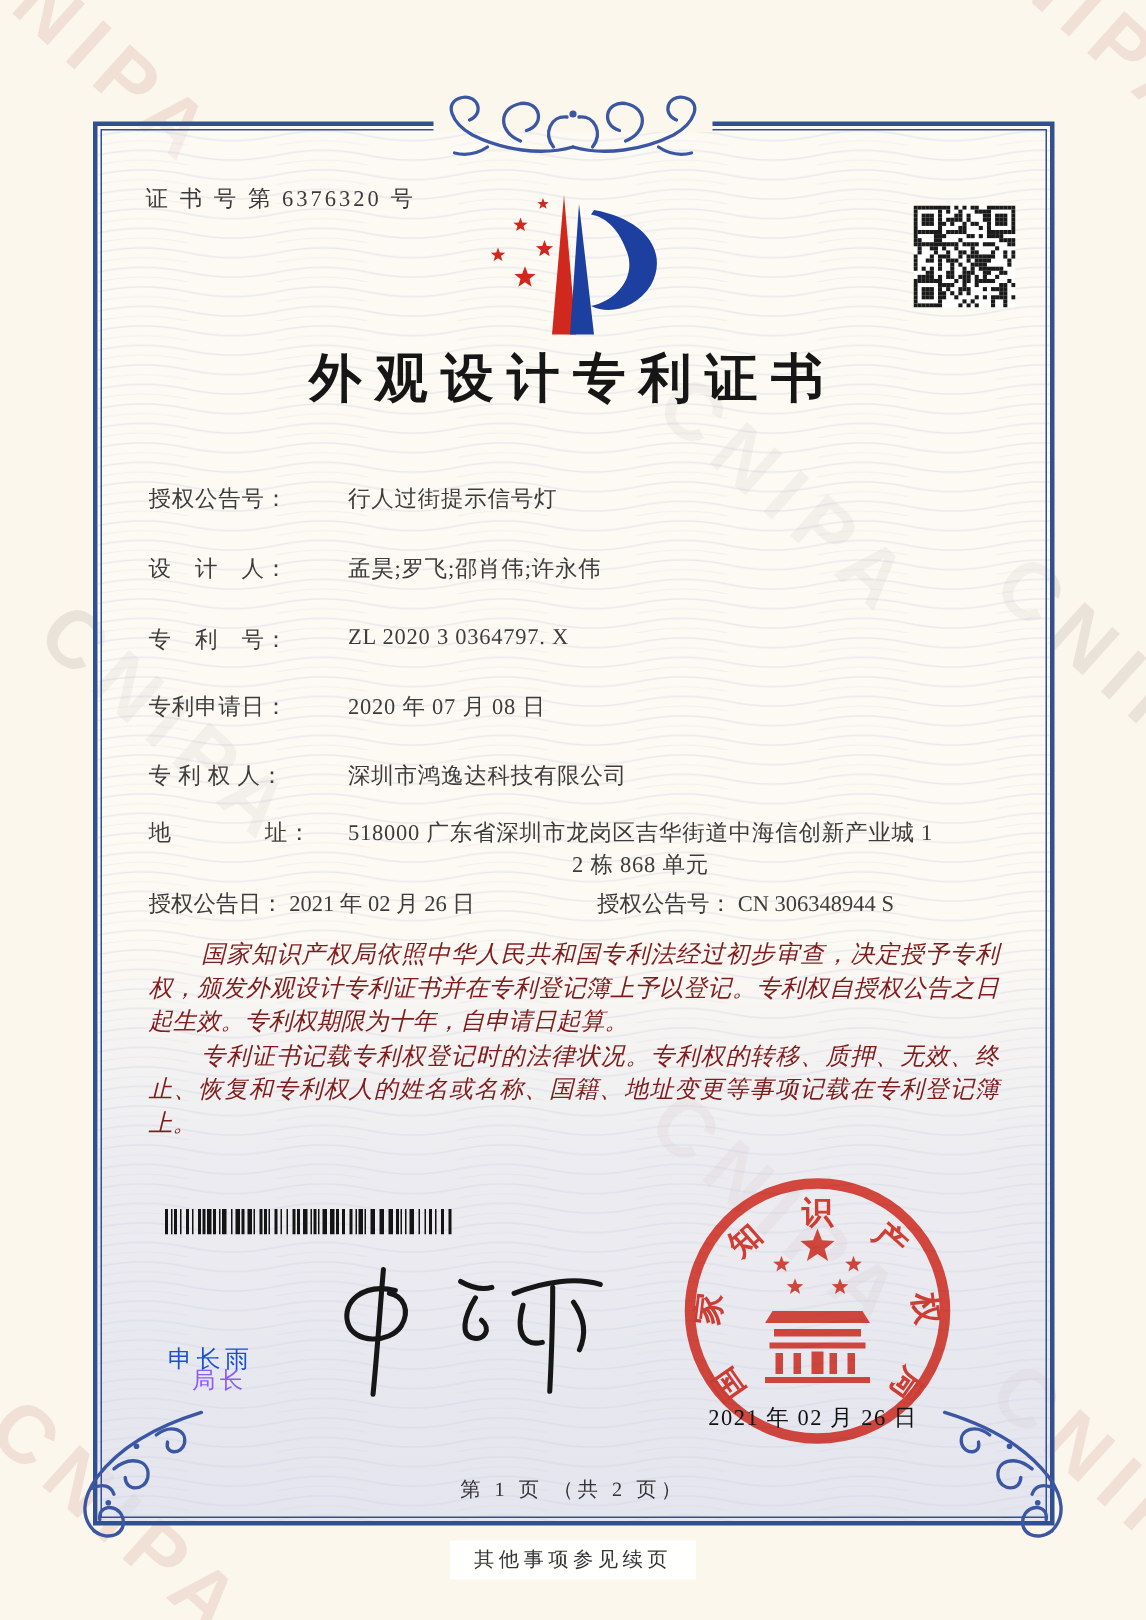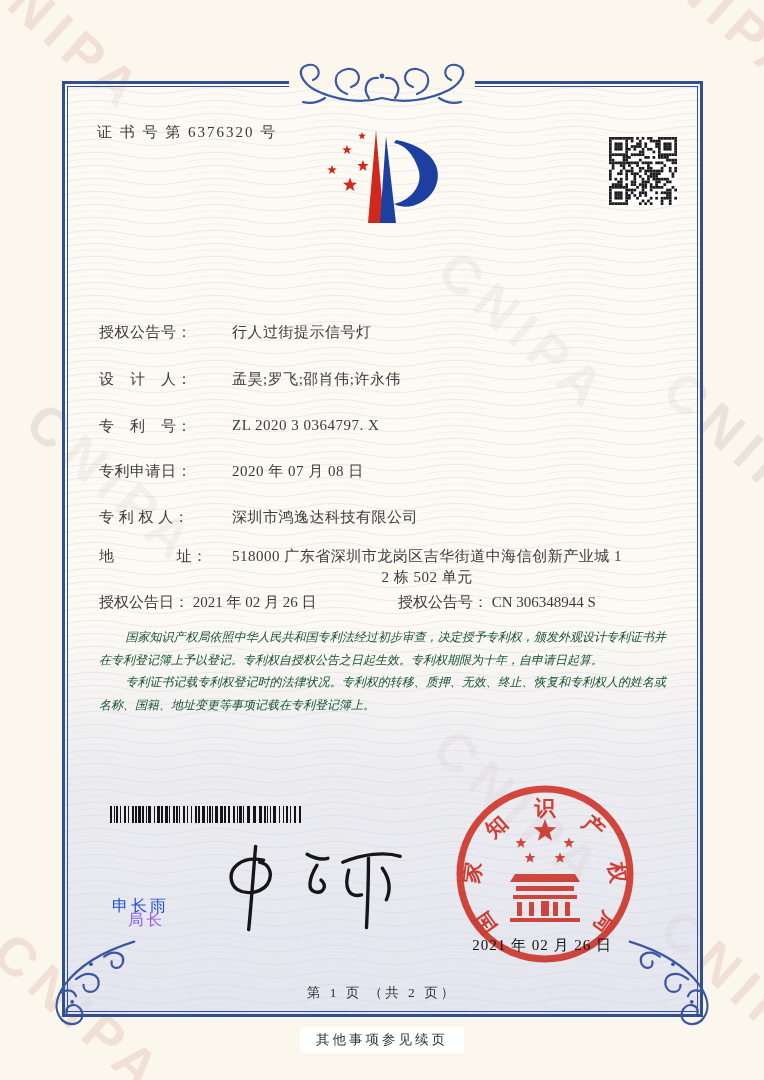--- a/index.html
+++ b/index.html
@@ -25,22 +25,22 @@
   .certno{position:absolute;left:97px;top:123px;z-index:3;font-size:15px;letter-spacing:2px;color:#3a3a3a;font-family:Liberation Serif, serif;}
   .logo{position:absolute;left:310px;top:126px;z-index:3;}
   .qr{position:absolute;left:609px;top:137px;z-index:3;}
   .title{position:absolute;left:0;top:229px;width:100%;z-index:3;margin:0;text-align:center;
          font-size:35px;font-weight:bold;letter-spacing:9px;color:#161616;}
   .row{position:absolute;left:99px;width:568px;z-index:3;font-size:15px;color:#3c3c3c;}
   .row .lab{position:absolute;left:0;top:0;letter-spacing:.5px;white-space:pre;}
   .row .val{position:absolute;left:133px;top:0;letter-spacing:.5px;}
   .row .val2{display:block;text-align:center;}
   .grantpair{position:absolute;top:0;font-size:15px;color:#3c3c3c;white-space:nowrap;}
-  .paras{position:absolute;left:99px;top:626px;width:567px;z-index:3;font-size:12px;line-height:22.5px;
-         color:#14532d;font-style:italic;text-align:justify;}
+  .paras{position:absolute;left:99px;top:626px;width:567px;z-index:3;font-size:16px;line-height:22.5px;
+         color:#7f1d1d;font-style:italic;text-align:justify;}
   .paras p{margin:0;text-indent:2.2em;}
   .barcode{position:absolute;left:110px;top:806px;z-index:3;}
   .director-title{position:absolute;left:128px;top:866px;z-index:3;font-size:15.5px;letter-spacing:3px;color:#8b5cf6;margin-top:44px;}
   .director-name{position:absolute;left:112px;top:896px;z-index:3;font-size:16px;letter-spacing:3px;color:#1d4ed8;}
   .signature{position:absolute;left:218px;top:834px;z-index:3;}
   .seal{position:absolute;left:450px;top:779px;z-index:4;mix-blend-mode:multiply;opacity:.93;}
   .sealChar{font-size:21px;font-weight:bold;fill:#e03427;font-family:"Liberation Serif","DejaVu Serif",serif;}
   .sealdate{position:absolute;left:462px;top:936px;width:160px;z-index:5;text-align:center;
             font-size:15px;letter-spacing:1px;color:#111;}
   .pageinfo{position:absolute;left:0;top:984px;width:100%;z-index:3;text-align:center;
@@ -444,20 +444,21 @@
       <rect x="4" y="24" width="1" height="1" fill="#1a1a1a"></rect>
       <rect x="5" y="24" width="1" height="1" fill="#1a1a1a"></rect>
       <rect x="6" y="24" width="1" height="1" fill="#1a1a1a"></rect>
       <rect x="11" y="24" width="1" height="1" fill="#1a1a1a"></rect>
       <rect x="13" y="24" width="1" height="1" fill="#1a1a1a"></rect>
       <rect x="15" y="24" width="1" height="1" fill="#1a1a1a"></rect>
       <rect x="19" y="24" width="1" height="1" fill="#1a1a1a"></rect>
       <rect x="22" y="24" width="1" height="1" fill="#1a1a1a"></rect>
     </svg>
 
+  <h1 class="title">外观设计专利证书</h1>
 
   <div class="row" style="top:323px">
     <span class="lab">授权公告号：</span>
     <span class="val">行人过街提示信号灯</span>
   </div>
   <div class="row" style="top:370px">
     <span class="lab">设　计　人：</span>
     <span class="val">孟昊;罗飞;邵肖伟;许永伟</span>
   </div>
   <div class="row" style="top:417px">
@@ -469,21 +470,21 @@
     <span class="val">2020 年 07 月 08 日</span>
   </div>
   <div class="row" style="top:508px">
     <span class="lab">专 利 权 人：</span>
     <span class="val">深圳市鸿逸达科技有限公司</span>
   </div>
   <div class="row" style="top:546px;line-height:21px">
     <span class="lab">地　　　　址：</span>
     <span class="val">
       <span class="val2">518000 广东省深圳市龙岗区吉华街道中海信创新产业城 1</span>
-      <span class="val2">2 栋 502 单元</span>
+      <span class="val2">2 栋 868 单元</span>
     </span>
   </div>
   <div class="row" style="top:593px">
     <span class="grantpair" style="left:0">
       <span>授权公告日：</span>
       <span>2021 年 02 月 26 日</span>
     </span>
     <span class="grantpair" style="left:299px">
       <span>授权公告号：</span>
       <span>CN 306348944 S</span>

